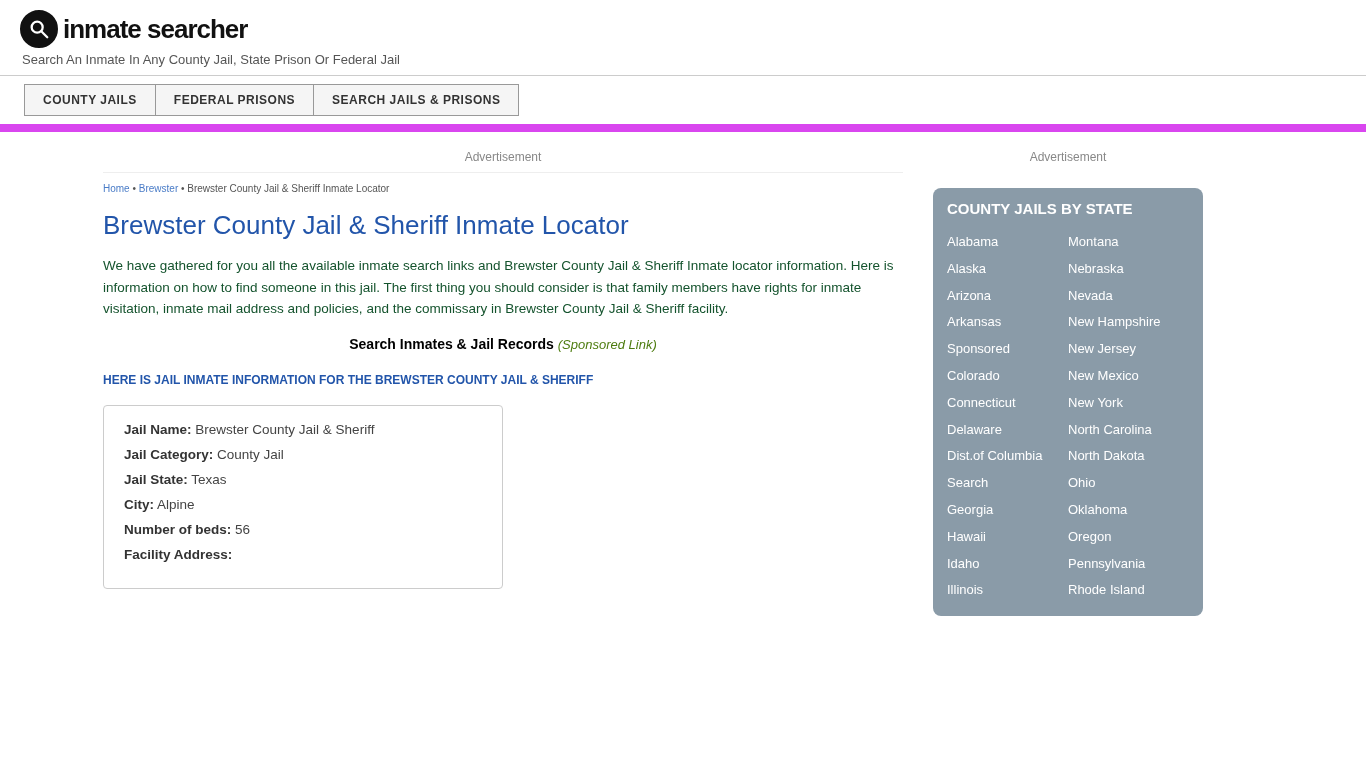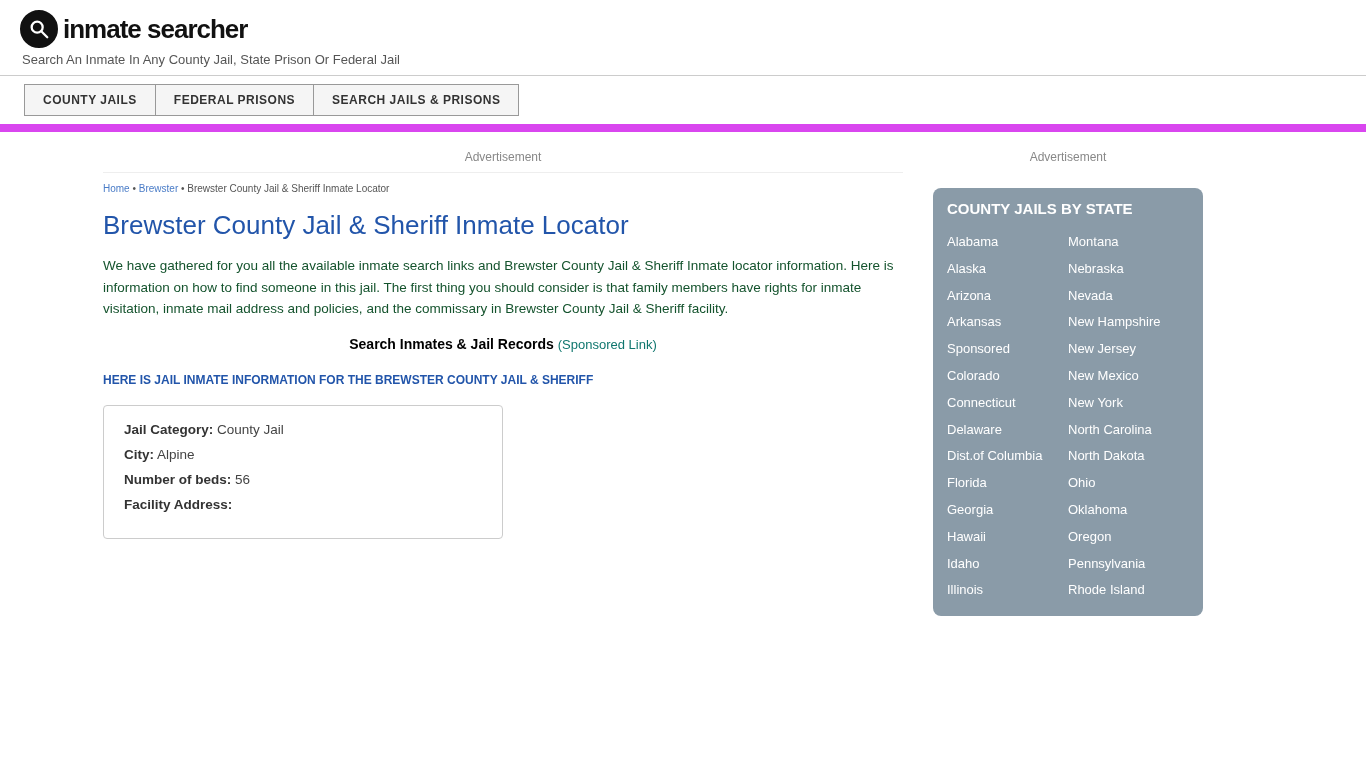--- a/index.html
+++ b/index.html
@@ -44,21 +44,21 @@
 
     
     #page-title { font-size: 26px; font-weight: normal; color: #2255aa; margin-bottom: 14px; }
 
     
     #description { font-size: 13.5px; line-height: 1.6; color: #14532d; margin-bottom: 16px; }
 
     
     #sponsored-link { text-align: center; margin-bottom: 20px; }
     #sponsored-link a { color: #000000; font-weight: bold; font-size: 14px; text-decoration: none; }
-    #sponsored-link .sponsored-note { color: #0f766e; font-size: 13px; }
+    #sponsored-link .sponsored-note { color: #4d7c0f; font-style: italic; font-size: 13px; }
 
     
     #info-heading { color: #2255aa; font-weight: bold; font-size: 12px; text-transform: uppercase; margin-bottom: 16px; line-height: 1.4; }
 
     
     #info-box { border: 1px solid #ccc; border-radius: 4px; padding: 16px 20px; background: #fff; max-width: 400px; }
     .info-row { margin-bottom: 10px; font-size: 13.5px; }
     .info-label { font-weight: bold; color: #333; }
     .info-value { color: #444; }
 
@@ -116,22 +116,30 @@
 
     <div id="sponsored-link">
       <a>Search Inmates &amp; Jail Records</a>
       <span> </span><span class="sponsored-note">(Sponsored Link)</span>
     </div>
 
     <div id="info-heading">HERE IS JAIL INMATE INFORMATION FOR THE BREWSTER COUNTY JAIL &amp; SHERIFF</div>
 
     <div id="info-box">
       <div class="info-row">
+        <span class="info-label">Jail Name:</span>
+        <span class="info-value"> <span>Brewster County Jail &amp; Sheriff</span></span>
+      </div>
+      <div class="info-row">
         <span class="info-label">Jail Category:</span>
         <span class="info-value"> <span>County Jail</span></span>
+      </div>
+      <div class="info-row">
+        <span class="info-label">Jail State:</span>
+        <span class="info-value"> <span>Texas</span></span>
       </div>
       <div class="info-row">
         <span class="info-label">City:</span>
         <span class="info-value"> <span>Alpine</span></span>
       </div>
       <div class="info-row">
         <span class="info-label">Number of beds:</span>
         <span class="info-value"> <span>56</span></span>
       </div>
       <div class="info-row">
@@ -148,21 +156,21 @@
         <div class="state-col" id="state-col-left">
             <a class="state-link">Alabama</a>
             <a class="state-link">Alaska</a>
             <a class="state-link">Arizona</a>
             <a class="state-link">Arkansas</a>
             <a class="state-link">Sponsored</a>
             <a class="state-link">Colorado</a>
             <a class="state-link">Connecticut</a>
             <a class="state-link">Delaware</a>
             <a class="state-link">Dist.of Columbia</a>
-            <a class="state-link">Florida</a>
+            <a class="state-link">Search</a>
             <a class="state-link">Georgia</a>
             <a class="state-link">Hawaii</a>
             <a class="state-link">Idaho</a>
             <a class="state-link">Illinois</a>
           </div>
         <div class="state-col" id="state-col-right">
             <a class="state-link">Montana</a>
             <a class="state-link">Nebraska</a>
             <a class="state-link">Nevada</a>
             <a class="state-link">New Hampshire</a>

